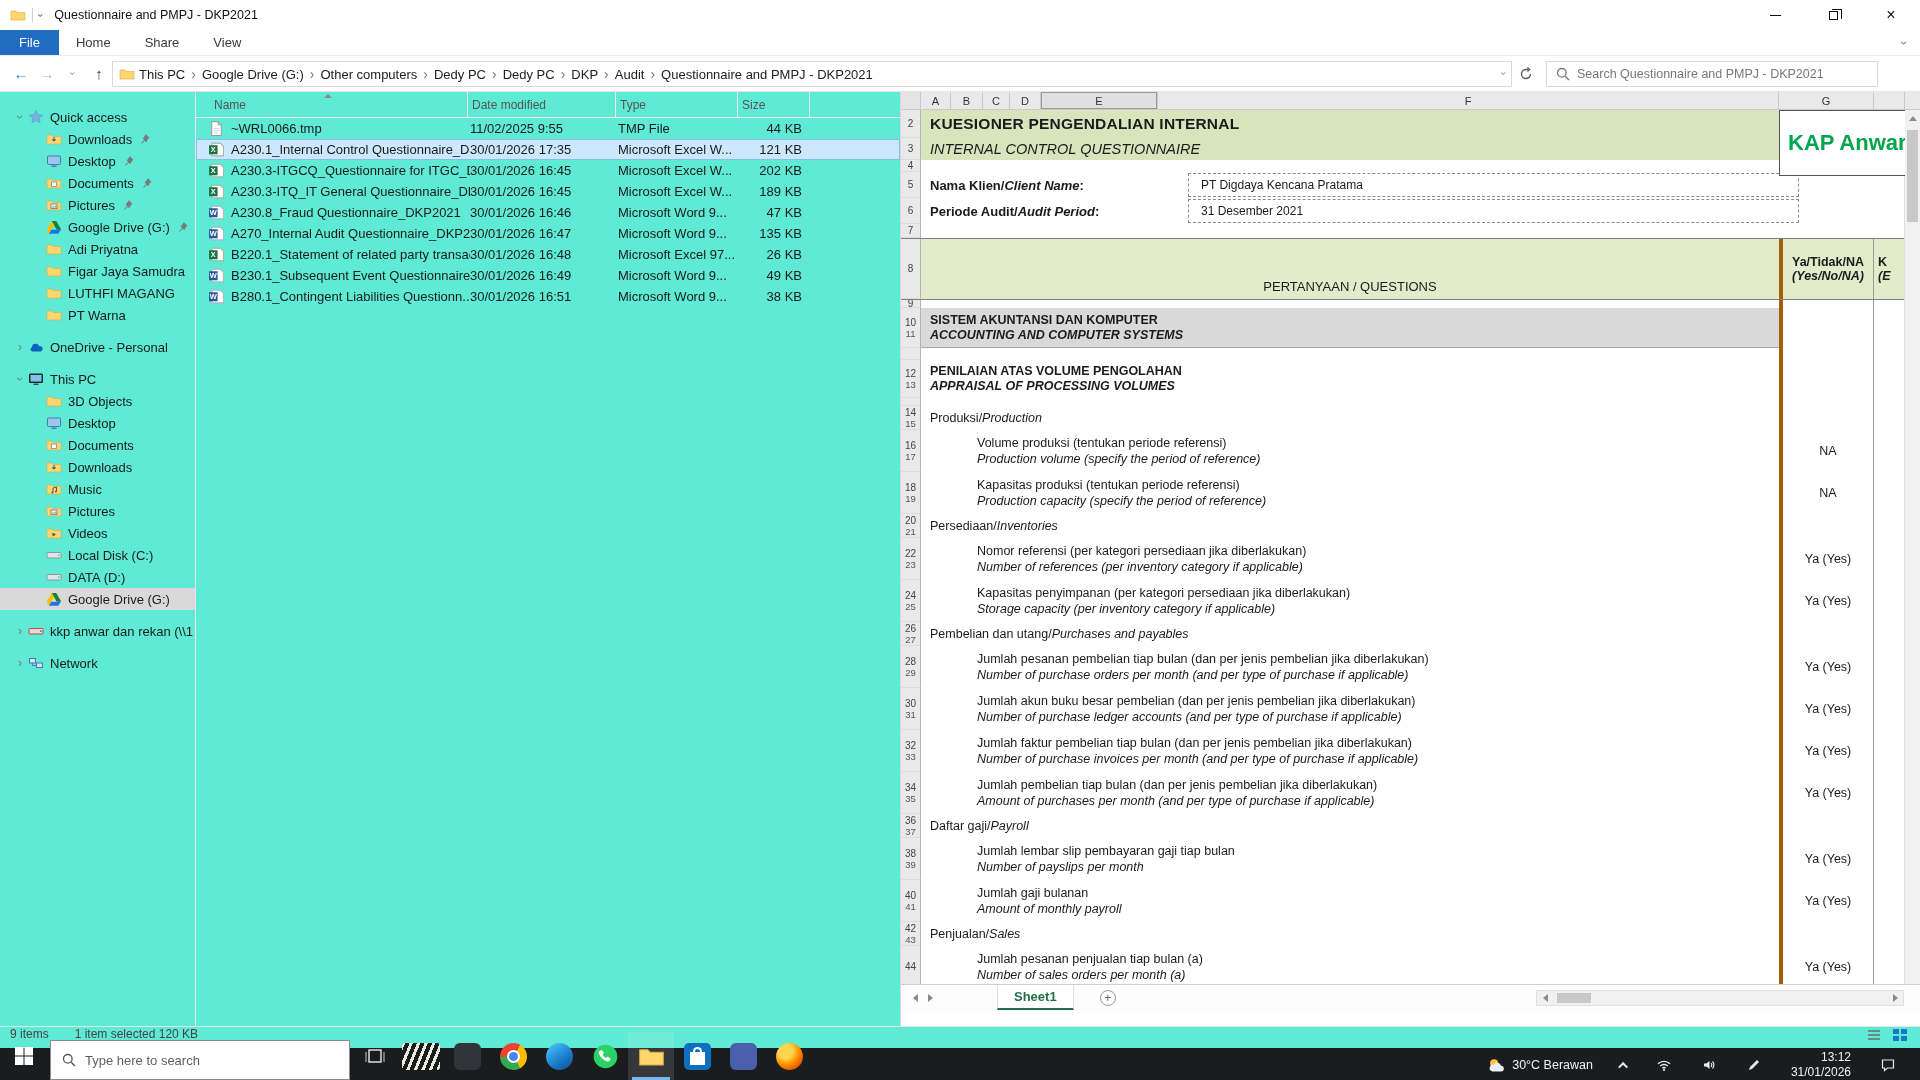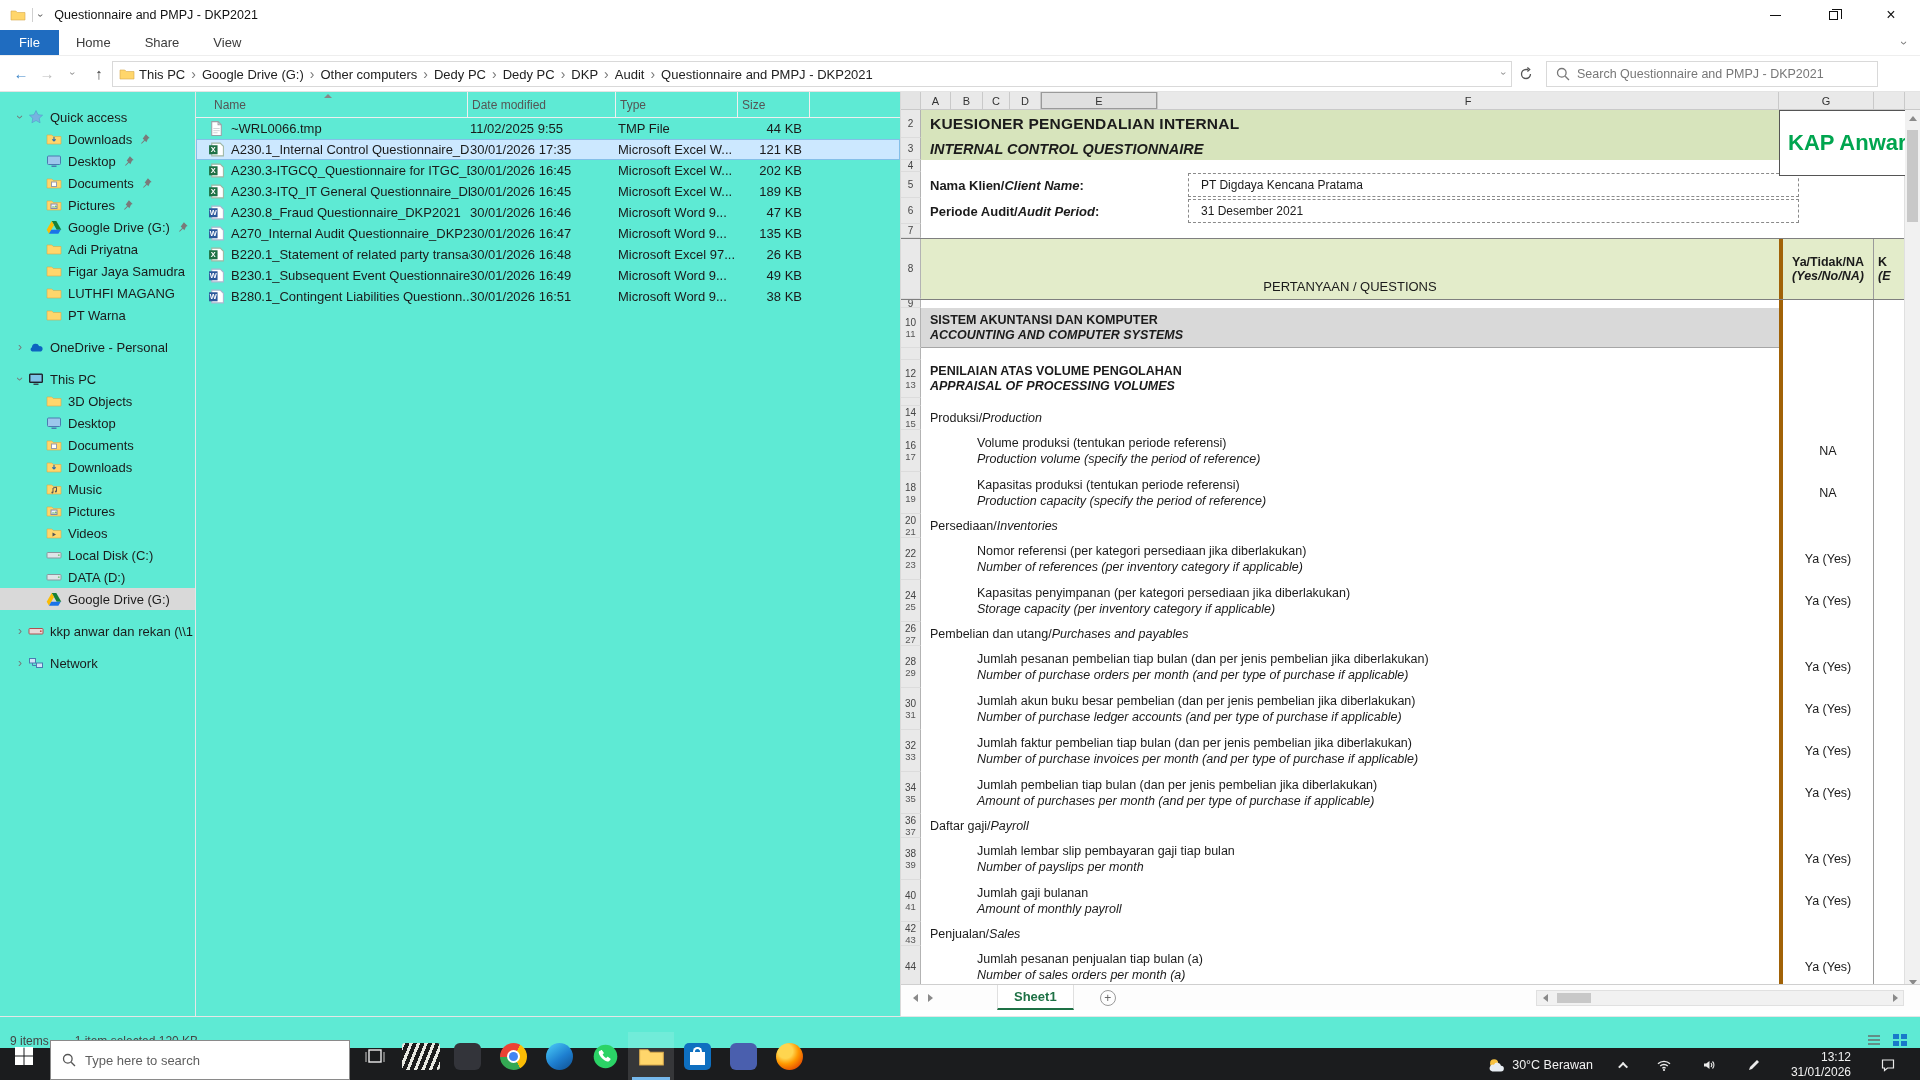--- a/index.html
+++ b/index.html
@@ -70,21 +70,21 @@
 .chcell.active{box-shadow:inset 0 0 0 1px #9a9a9a;background:#e0e0e0}
 .gridbody{height:874px;width:1004px;overflow:hidden;position:relative}
 .srow{display:flex;width:1004px}
 .rnum{width:20px;flex:none;background:#e9e9e9;border-right:1px solid #b3b3b3;border-bottom:1px solid #dcdcdc;color:#444;font-size:10px;display:flex;flex-direction:column;align-items:center;justify-content:center;line-height:11px;overflow:hidden}
 .rnum .n2{font-size:9.5px;color:#555}
 .tcontent{flex:1;position:relative;display:flex;align-items:center;padding-left:9px}
 .green{background:#d7e4bc}
 .r2{height:28px}.r3{height:22px}.r4{height:12px}.r5{height:26px}.r6{height:26px}.r7{height:14px}
 .r8{height:62px}.r9{height:8px}
 .t-big{font-size:15.5px;font-weight:bold;letter-spacing:.2px}
-.t-big2{font-size:14.5px;font-weight:bold;font-style:italic}
+.t-big2{font-size:14.5px;font-weight:normal;font-style:italic}
 .lblrow{font-size:13px;font-weight:bold}
 .lbl-en{font-style:italic}
 .valuebox{position:absolute;left:267px;width:611px;top:1px;bottom:1px;border:1px dashed #8a8a8a;background:#fff;display:flex;align-items:center;padding-left:12px;font-size:12px;font-weight:normal}
 .scontent{width:858px;flex:none;position:relative;padding-left:9px;display:flex;flex-direction:column;justify-content:center;overflow:hidden}
 .colG{width:95px;flex:none;border-left:4px solid #a16207;border-right:1px solid #9a9a9a;display:flex;flex-direction:column;align-items:center;justify-content:center;font-size:12.5px;overflow:hidden}
 .colH{flex:1;overflow:hidden;padding-left:4px;font-size:12.5px}
 .r8{border-top:1px solid #7f7f7f;border-bottom:1px solid #7f7f7f}
 .r8 .scontent,.r8 .colG,.r8 .colH{background:#e3ecca}
 .qhead{position:absolute;bottom:5px;left:0;right:0;text-align:center;font-weight:normal;font-size:13px}
 .hdrG .g1{font-weight:bold}
@@ -116,21 +116,21 @@
 
 .sheetbar{height:26px;flex:none;border-top:1px solid #cfcfcf;background:#fdfdfd;display:flex;align-items:center;position:relative}
 .snav{display:flex;gap:10px;padding:0 12px}
 .stab{margin-left:52px;height:100%;display:flex;align-items:center;padding:0 16px;background:#fff;border-right:1px solid #e0e0e0;border-left:1px solid #e0e0e0;font-size:13px;font-weight:bold;color:#1e7145;border-bottom:2px solid #1e7145}
 .saddbtn{width:16px;height:16px;border:1px solid #999;border-radius:50%;display:flex;align-items:center;justify-content:center;color:#666;font-size:12px;line-height:1;margin-left:26px}
 .hscroll{position:absolute;right:16px;width:368px;height:16px;top:5px;background:#f1f1f1;border:1px solid #e0e0e0;display:flex;align-items:center}
 .hs-thumb{width:34px;height:10px;background:#c8c8c8;margin-left:4px}
 .hs-l,.hs-r{width:16px;height:14px;display:flex;align-items:center;justify-content:center}
 .hs-sp{flex:1}
 
-.statusbar{height:32px;flex:none;border-top:1px solid #e6e6e6;display:flex;align-items:flex-end;padding:0 10px;font-size:12px;color:#444;gap:26px}
+.statusbar{height:22px;flex:none;border-top:1px solid #e6e6e6;display:flex;align-items:flex-start;padding:0 10px;font-size:12px;color:#444;gap:26px}
 .sb-right{margin-left:auto;display:flex;gap:6px;align-items:center}
 .sb-ic{width:20px;height:16px;display:flex;align-items:center;justify-content:center}
 
 .taskbar{height:32px;flex:none;background:#1b1c1e;display:flex;align-items:flex-end;color:#eaeaea}
 .tstart{width:48px;height:48px;display:flex;align-items:center;justify-content:center}
 .tsearch{width:300px;height:40px;margin:0 2px;background:#fff;border:1px solid #8a8a8a;display:flex;align-items:center;gap:8px;padding:0 10px}
 .tsearch .ph{color:#5f5f5f;font-size:13px;white-space:nowrap}
 .tview{width:46px;height:48px;display:flex;align-items:center;justify-content:center}
 .tapp{width:46px;height:48px;display:flex;align-items:center;justify-content:center;position:relative}
 .tapp.active{background:rgba(255,255,255,.12)}

